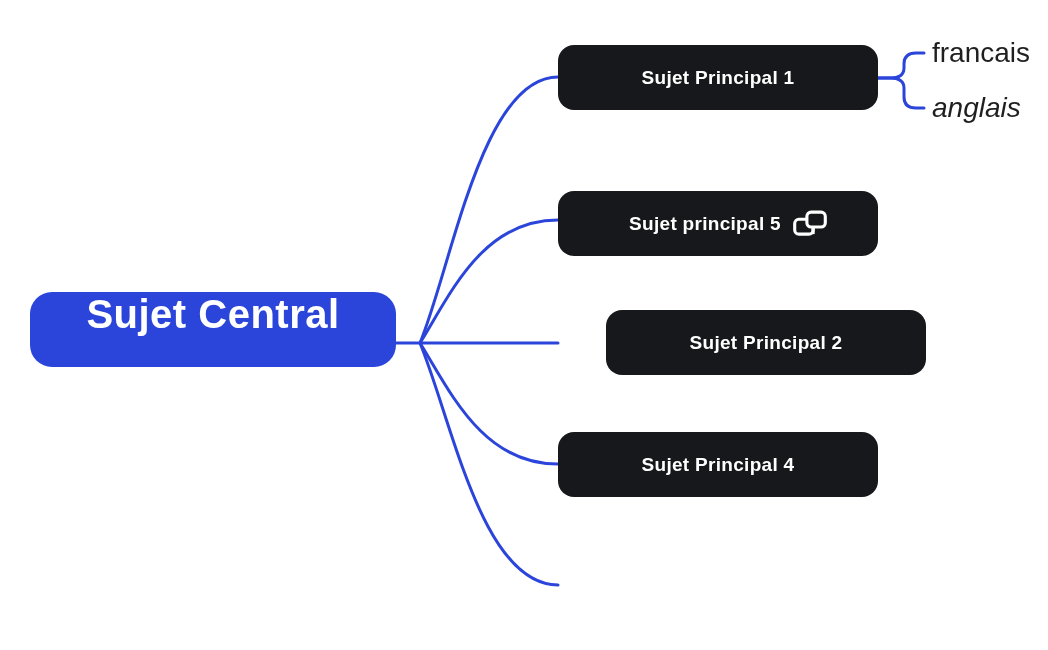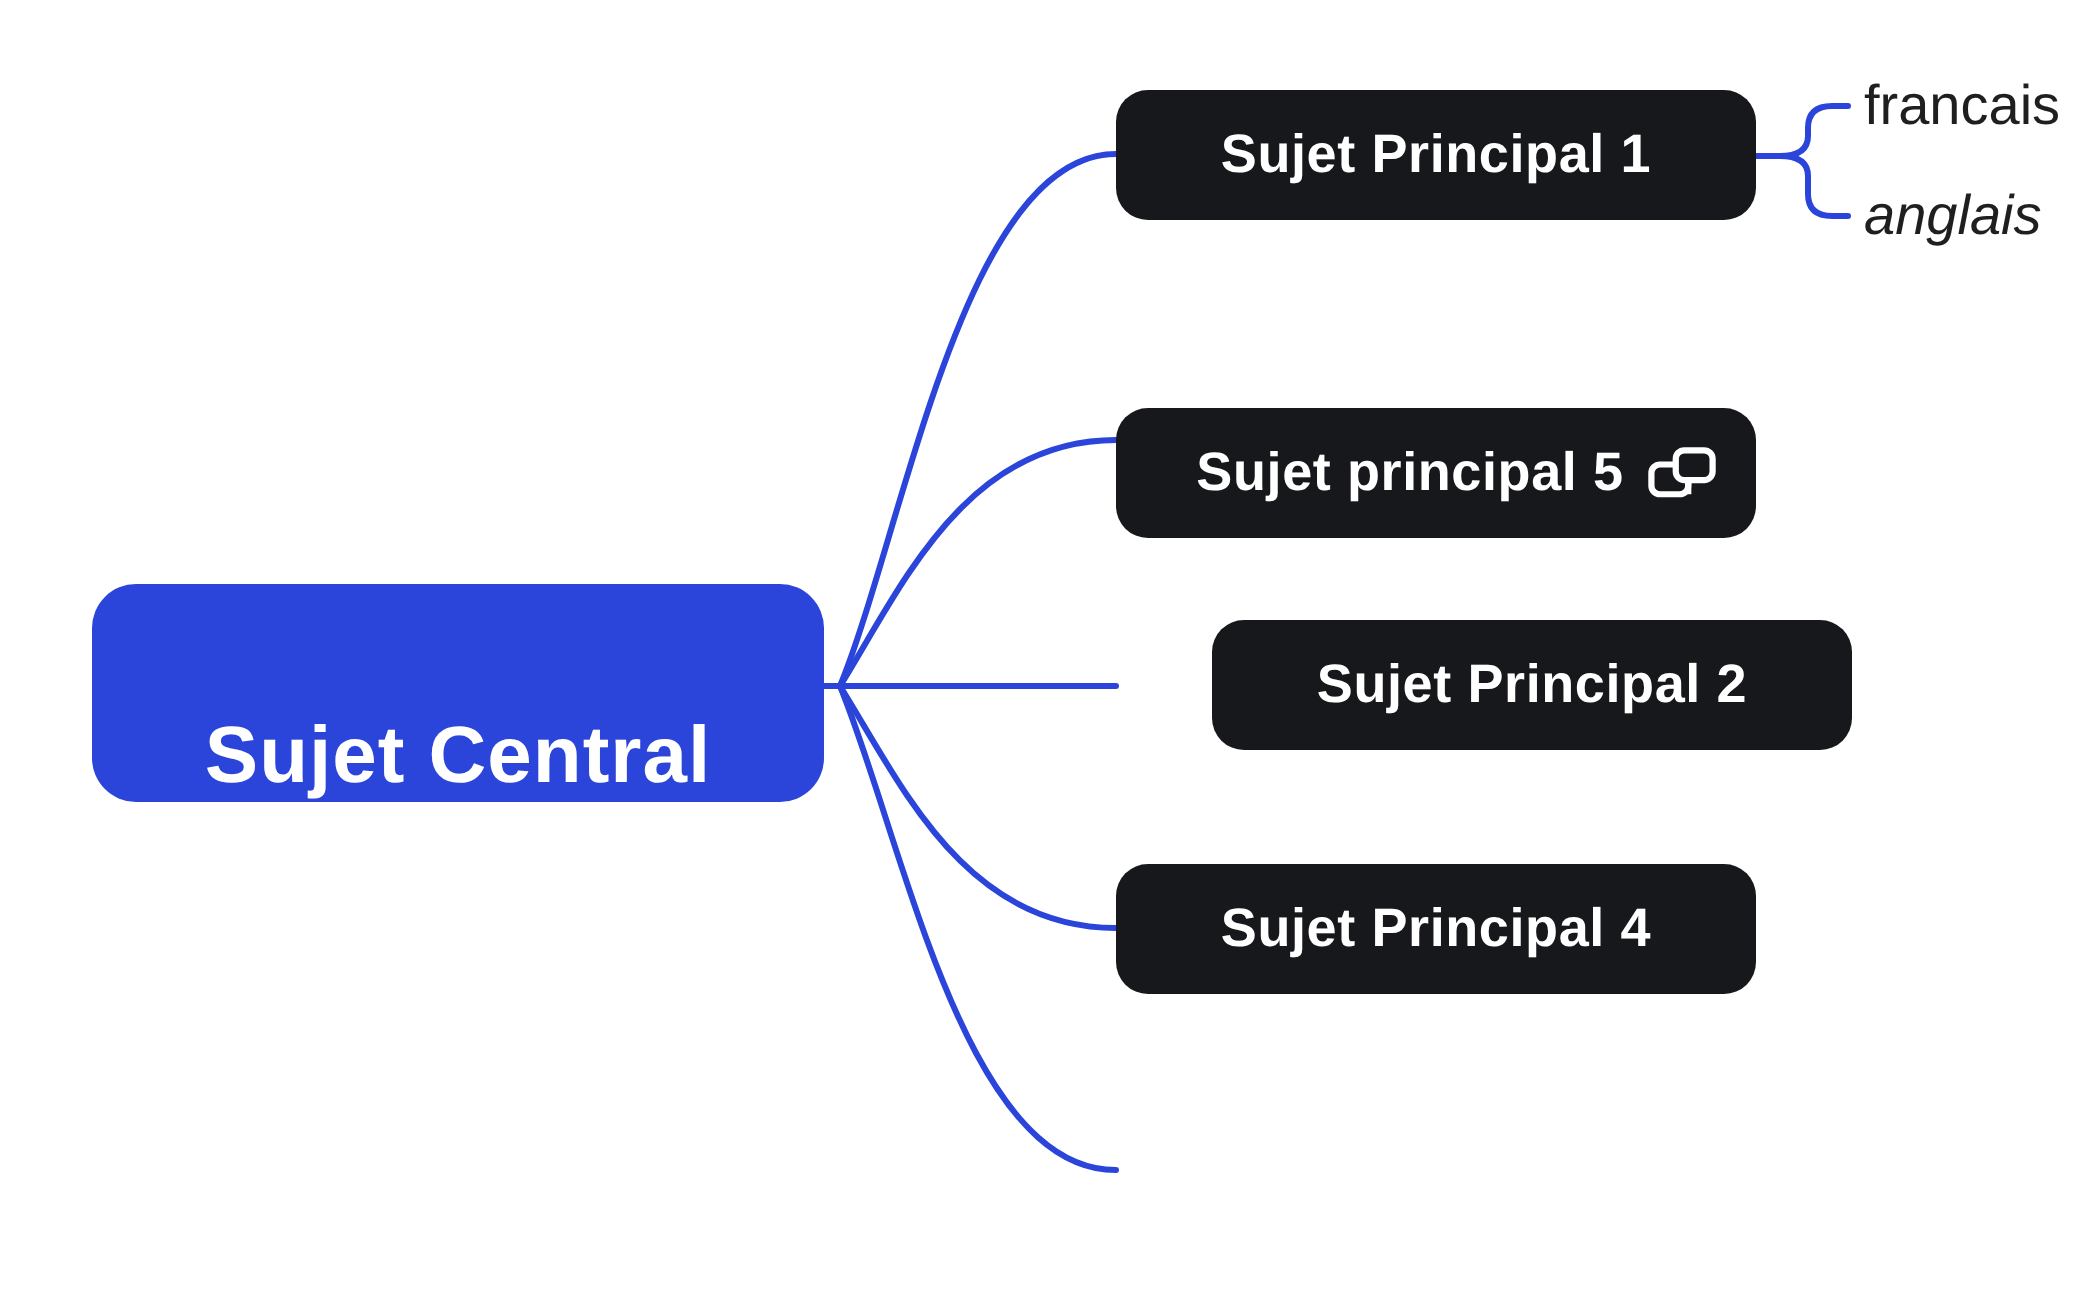--- a/index.html
+++ b/index.html
@@ -27,28 +27,27 @@
   }
   .connector-layer path {
     fill: none;
     stroke: var(--accent-blue);
     stroke-width: 3;
     stroke-linecap: round;
   }
   .central-node {
     position: absolute;
     left: 30px; top: 292px;
-    width: 366px; height: 109px;
+    width: 366px; height: 75px;
     background: var(--accent-blue);
     border-radius: 22px;
     display: flex;
-    align-items: flex-end;
+    align-items: flex-start;
     justify-content: center;
     cursor: pointer;
-    margin-left: 16px;
   }
   .central-node .label {
     color: var(--text-white);
     font-size: 40px;
     font-weight: 700;
     letter-spacing: 0.5px;
     white-space: nowrap;
   }
   .branch-node {
     position: absolute;
@@ -57,27 +56,27 @@
     background: var(--node-black);
     border-radius: 16px;
     display: flex;
     align-items: center;
     justify-content: center;
     gap: 12px;
     cursor: pointer;
   }
   .branch-node .label {
     color: var(--text-white);
-    font-size: 27px;
+    font-size: 19px;
     font-weight: 700;
     letter-spacing: 0.3px;
     white-space: nowrap;
   }
   .pos-n1 { top: 45px; }
-  .pos-n5 { top: 204px; padding-left: 20px; }
+  .pos-n5 { top: 191px; padding-left: 20px; }
   .pos-n2 { top: 310px; margin-left: 48px; }
   .pos-n3 { top: 432px; }
   .pos-n4 { top: 553px; }
   .link-icon {
     display: inline-block;
     width: 34px; height: 27px;
     flex: 0 0 auto;
     cursor: pointer;
   }
   .link-icon svg { display: block; width: 100%; height: 100%; }

